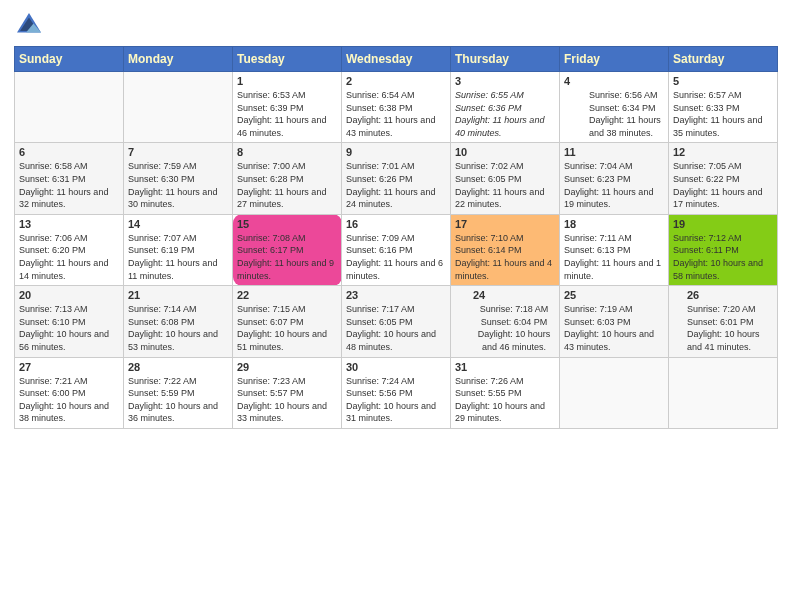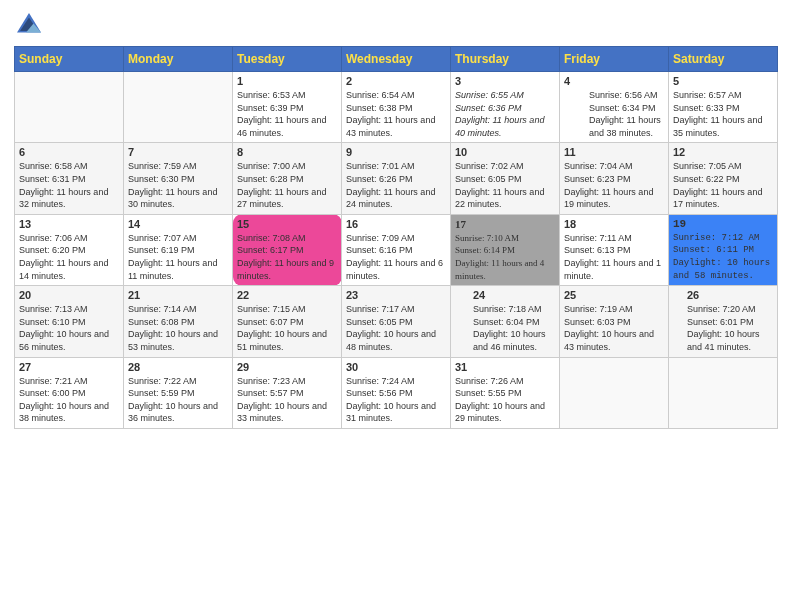--- a/index.html
+++ b/index.html
@@ -47,21 +47,21 @@
       font-size: 14px;
       color: #555;
     }
     .calendar {
       width: 100%;
       border-collapse: collapse;
       border: 1px solid #ccc;
     }
     .calendar th {
       background: #4472c4;
-      color: #fde047;
+      color: #fef9c3;
       font-size: 12px;
       font-weight: bold;
       padding: 5px 4px;
       text-align: left;
       border: 1px solid #3a62a8;
     }
     .calendar td {
       vertical-align: top;
       border: 1px solid #ccc;
       padding: 3px 4px;
@@ -223,33 +223,33 @@
             <div class="day-info" style="white-space: pre-line;">Sunrise: 7:08 AM
 Sunset: 6:17 PM
 Daylight: 11 hours and 9 minutes.</div>
           </td>
           <td style="background: rgb(255, 255, 255);">
             <span class="day-number">16</span>
             <div class="day-info" style="white-space: pre-line;">Sunrise: 7:09 AM
 Sunset: 6:16 PM
 Daylight: 11 hours and 6 minutes.</div>
           </td>
-          <td style="background: #a3a3a3; font-family: Liberation Serif, serif;">
+          <td style="background: #fdba74;">
             <span class="day-number">17</span>
             <div class="day-info" style="white-space: pre-line;">Sunrise: 7:10 AM
 Sunset: 6:14 PM
 Daylight: 11 hours and 4 minutes.</div>
           </td>
           <td style="background: rgb(255, 255, 255);">
             <span class="day-number">18</span>
             <div class="day-info" style="white-space: pre-line;">Sunrise: 7:11 AM
 Sunset: 6:13 PM
 Daylight: 11 hours and 1 minute.</div>
           </td>
-          <td style="background: #3b82f6; font-family: Liberation Mono, monospace;">
+          <td style="background: #84cc16;">
             <span class="day-number">19</span>
             <div class="day-info" style="white-space: pre-line;">Sunrise: 7:12 AM
 Sunset: 6:11 PM
 Daylight: 10 hours and 58 minutes.</div>
           </td>
         </tr>
         <tr>
           <td style="background: rgb(245, 245, 245);">
             <span class="day-number">20</span>
             <div class="day-info" style="white-space: pre-line;">Sunrise: 7:13 AM
@@ -269,21 +269,21 @@
 Daylight: 10 hours and 51 minutes.</div>
           </td>
           <td style="background: rgb(245, 245, 245);">
             <span class="day-number">23</span>
             <div class="day-info" style="white-space: pre-line;">Sunrise: 7:17 AM
 Sunset: 6:05 PM
 Daylight: 10 hours and 48 minutes.</div>
           </td>
           <td style="background: rgb(245, 245, 245); padding-left: 22px;">
             <span class="day-number">24</span>
-            <div class="day-info" style="white-space: pre-line;">Sunrise: 7:18 AM
+            <div class="day-info" style="white-space: pre-line; text-align: center;">Sunrise: 7:18 AM
 Sunset: 6:04 PM
 Daylight: 10 hours and 46 minutes.</div>
           </td>
           <td style="background: rgb(245, 245, 245);">
             <span class="day-number">25</span>
             <div class="day-info" style="white-space: pre-line;">Sunrise: 7:19 AM
 Sunset: 6:03 PM
 Daylight: 10 hours and 43 minutes.</div>
           </td>
           <td style="background: rgb(245, 245, 245); padding-left: 18px;">

